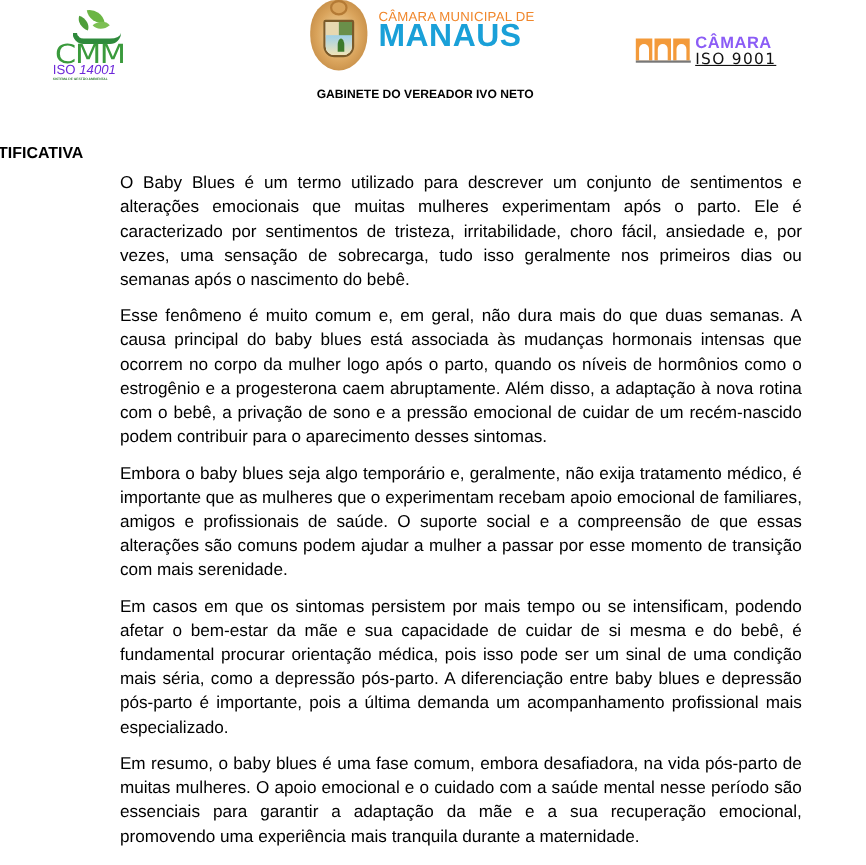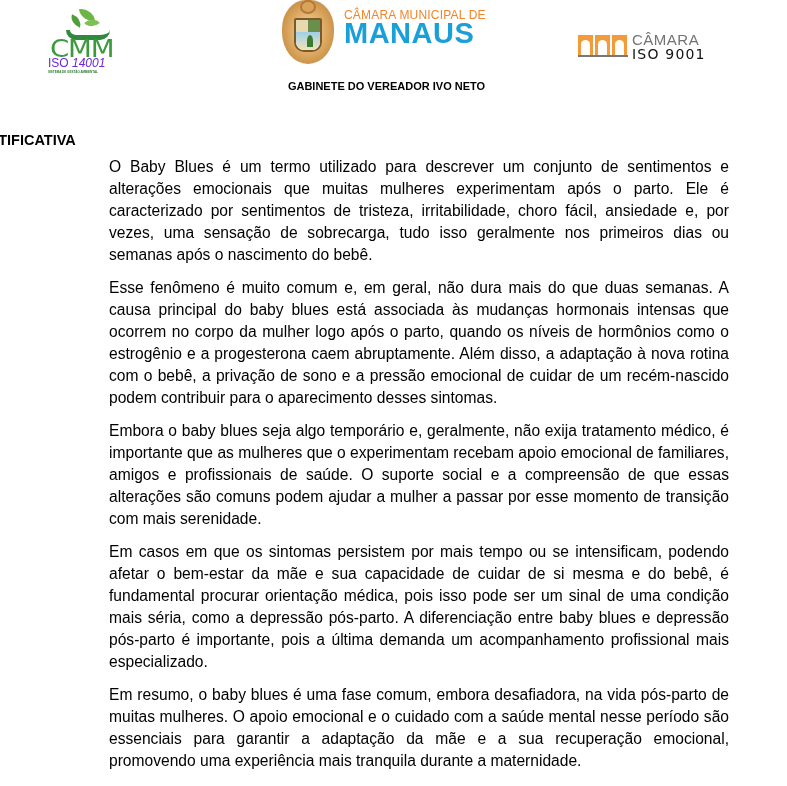--- a/index.html
+++ b/index.html
@@ -24,22 +24,22 @@
     .crest .shield .tree { position: absolute; left: 11px; bottom: 3px; width: 6px; height: 12px; background: #3c7a2c; border-radius: 50% 50% 0 0; }
     .crest .top { position: absolute; left: 18px; top: 0; width: 16px; height: 14px; border-radius: 50%; background: #d9a35b; border: 2px solid #b47a35; }
     .manaus-small { position: absolute; left: 64px; top: 8px; font-size: 12px; color: #f0862a; white-space: nowrap; letter-spacing: 0.2px; }
     .manaus-big { position: absolute; left: 64px; top: 18px; font-size: 29px; font-weight: bold; color: #1aa0d8; white-space: nowrap; letter-spacing: 0.5px; line-height: 30px; }
 
     .logo-iso9001 { position: absolute; left: 578px; top: 32px; width: 130px; height: 32px; }
     .arches { position: absolute; left: 0; top: 3px; width: 50px; height: 20px; display: flex; gap: 2px; }
     .arch { width: 15px; height: 20px; background: #f39a3a; position: relative; }
     .arch::after { content: ""; position: absolute; left: 3px; top: 5px; width: 9px; height: 15px; background: #fff; border-radius: 5px 5px 0 0; }
     .arch-base { position: absolute; left: 0; top: 23px; width: 50px; height: 2px; background: #777; }
-    .camara-word { position: absolute; left: 54px; top: 0; font-size: 15px; font-weight: normal; color: #737373; letter-spacing: 0.5px; line-height: 16px; }
-    .iso9001-word { position: absolute; left: 54px; top: 15px; font-size: 14px; color: #111; letter-spacing: 1.2px; line-height: 15px; font-family: "DejaVu Sans", sans-serif; }
+    .camara-word { position: absolute; left: 54px; top: 0; font-size: 15px; font-weight: bold; color: #8b5cf6; letter-spacing: 0.5px; line-height: 16px; }
+    .iso9001-word { position: absolute; left: 54px; top: 15px; font-size: 14px; color: #111; letter-spacing: 1.2px; line-height: 15px; font-family: "DejaVu Sans", sans-serif; text-decoration: underline; }
 
     .gabinete { position: absolute; left: 0; width: 100%; top: 80px; text-align: center; font-size: 11px; font-weight: bold; padding-left: 0; }
     .gabinete span { display: inline-block; margin-left: -14px; }
 
     .title { position: absolute; top: 132px; left: 0; width: 100%; text-align: left; font-size: 14.5px; font-weight: bold; }
     .title span { display: inline-block; margin-left: -30px; }
 
     .content { position: absolute; left: 109px; top: 156px; width: 620px; font-size: 15.6px; line-height: 22px; text-align: justify; }
     .content p { margin-bottom: 11px; }
     .content b { font-weight: normal; }

